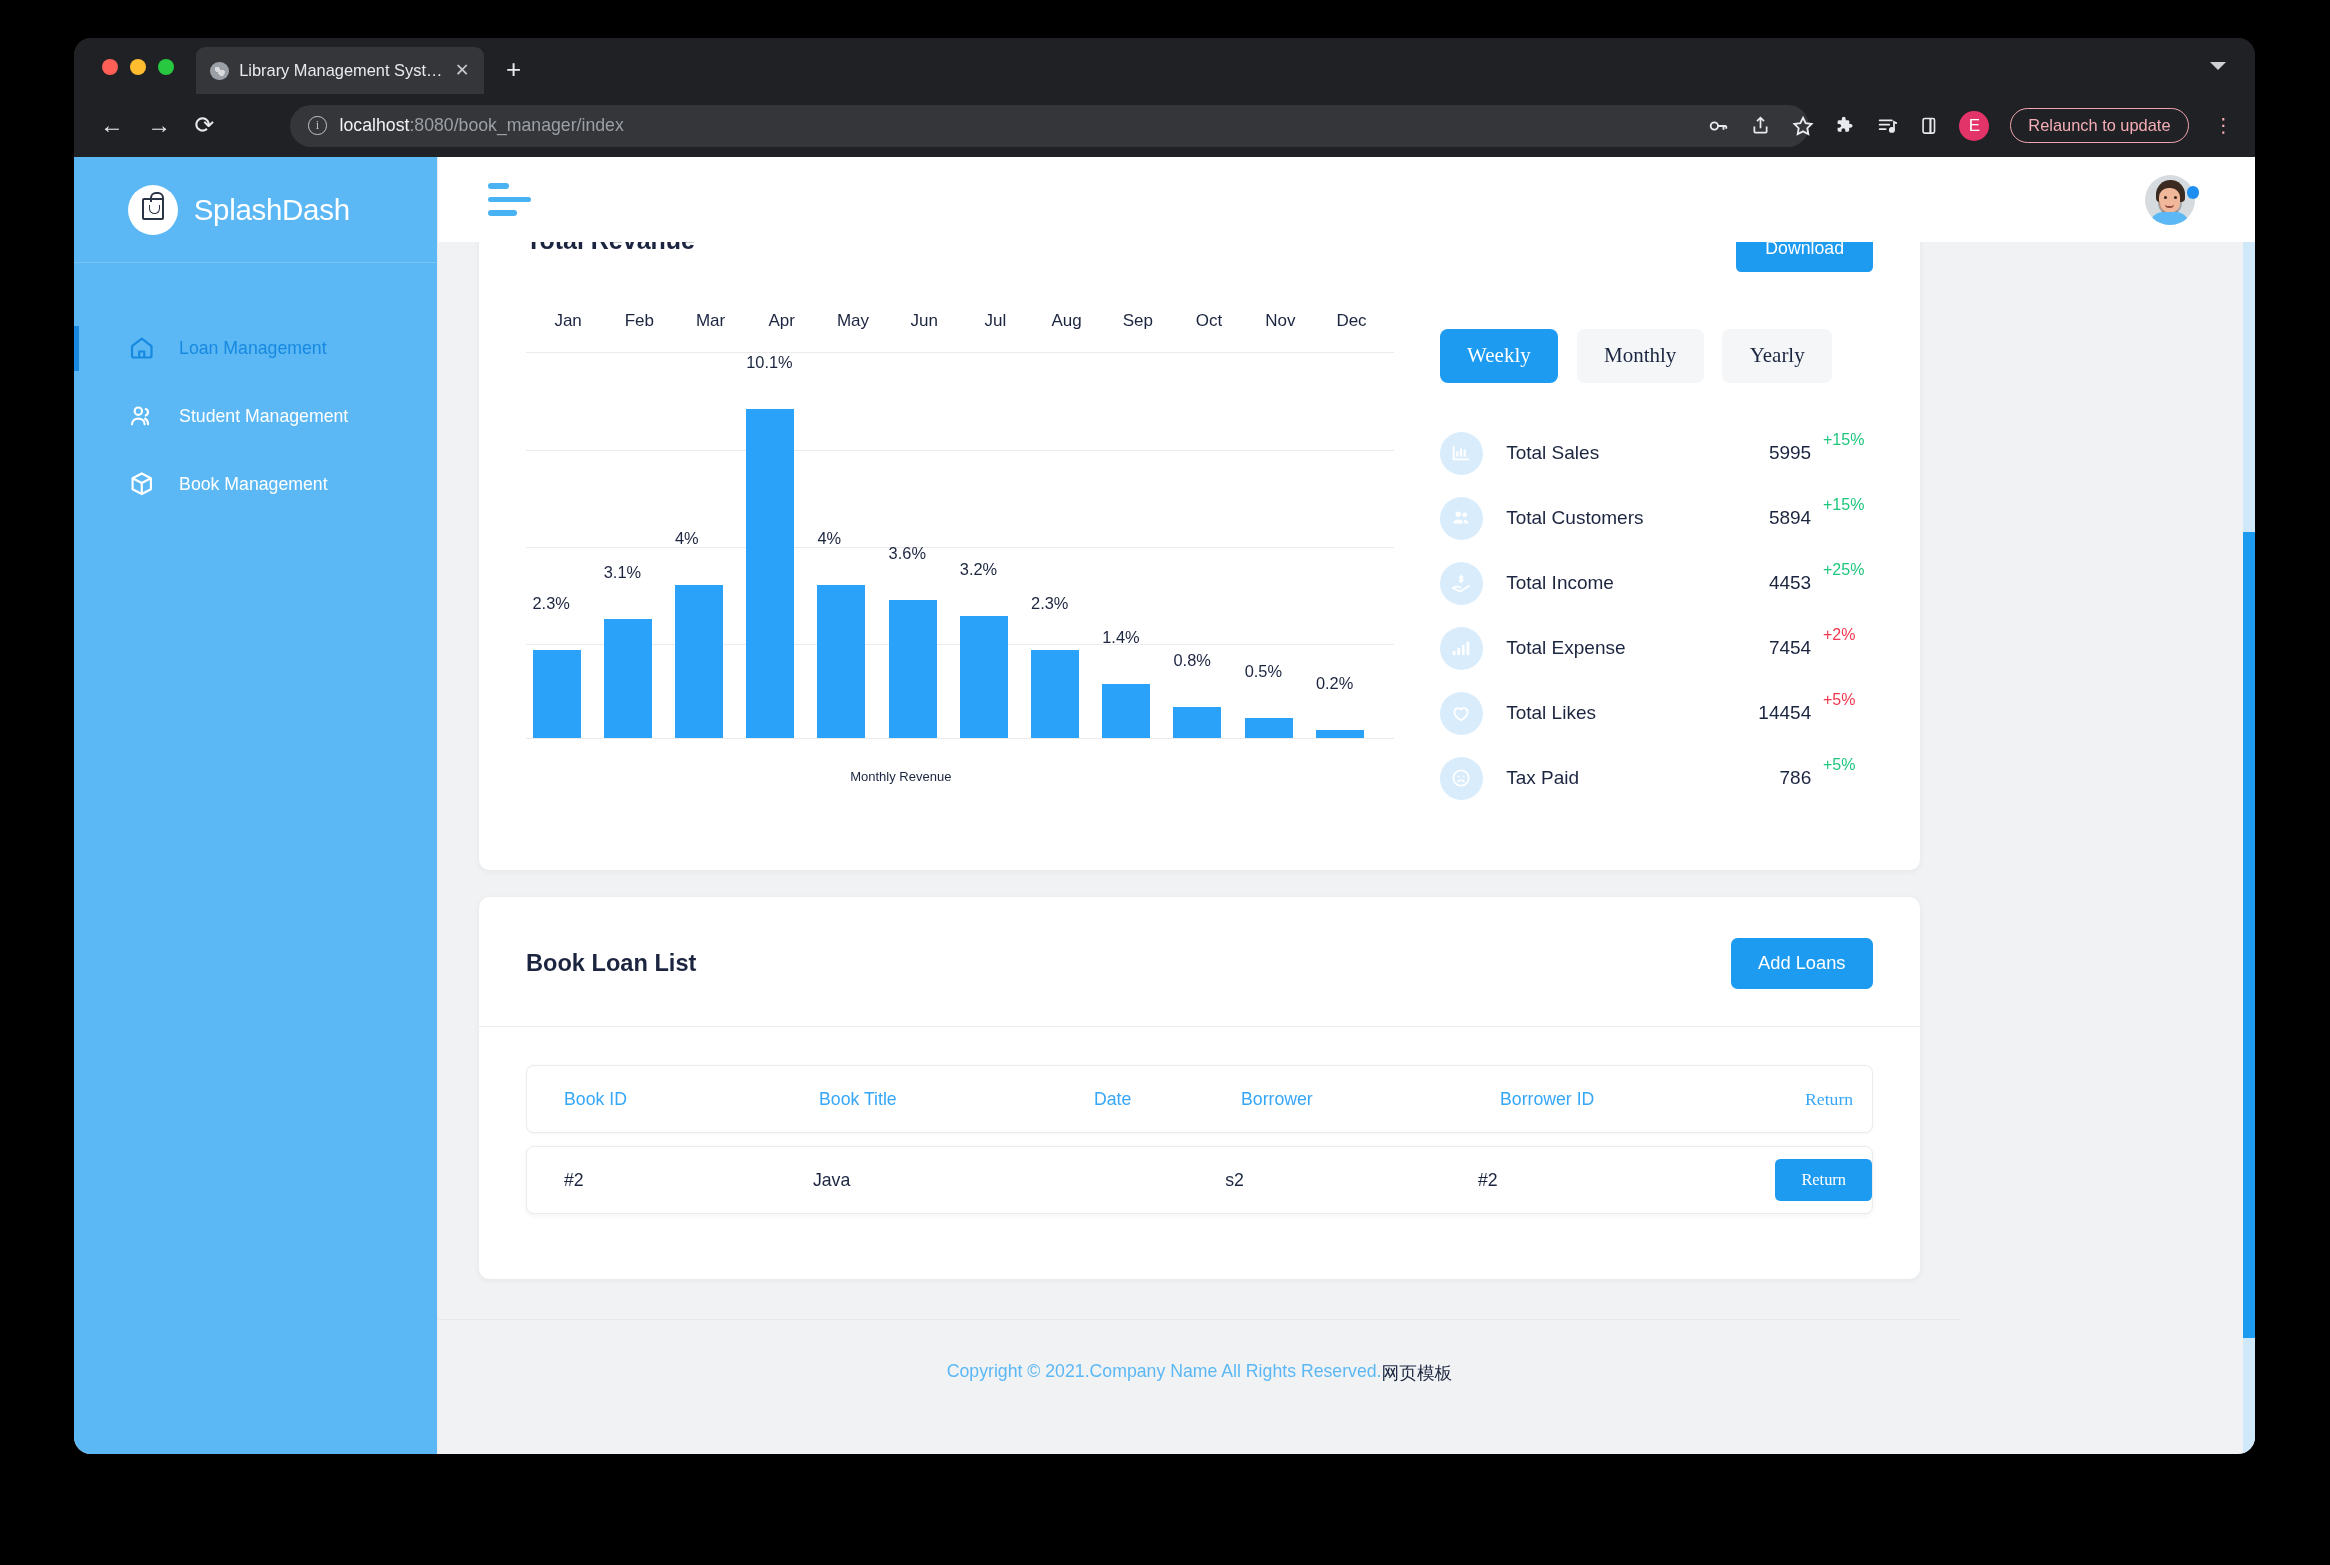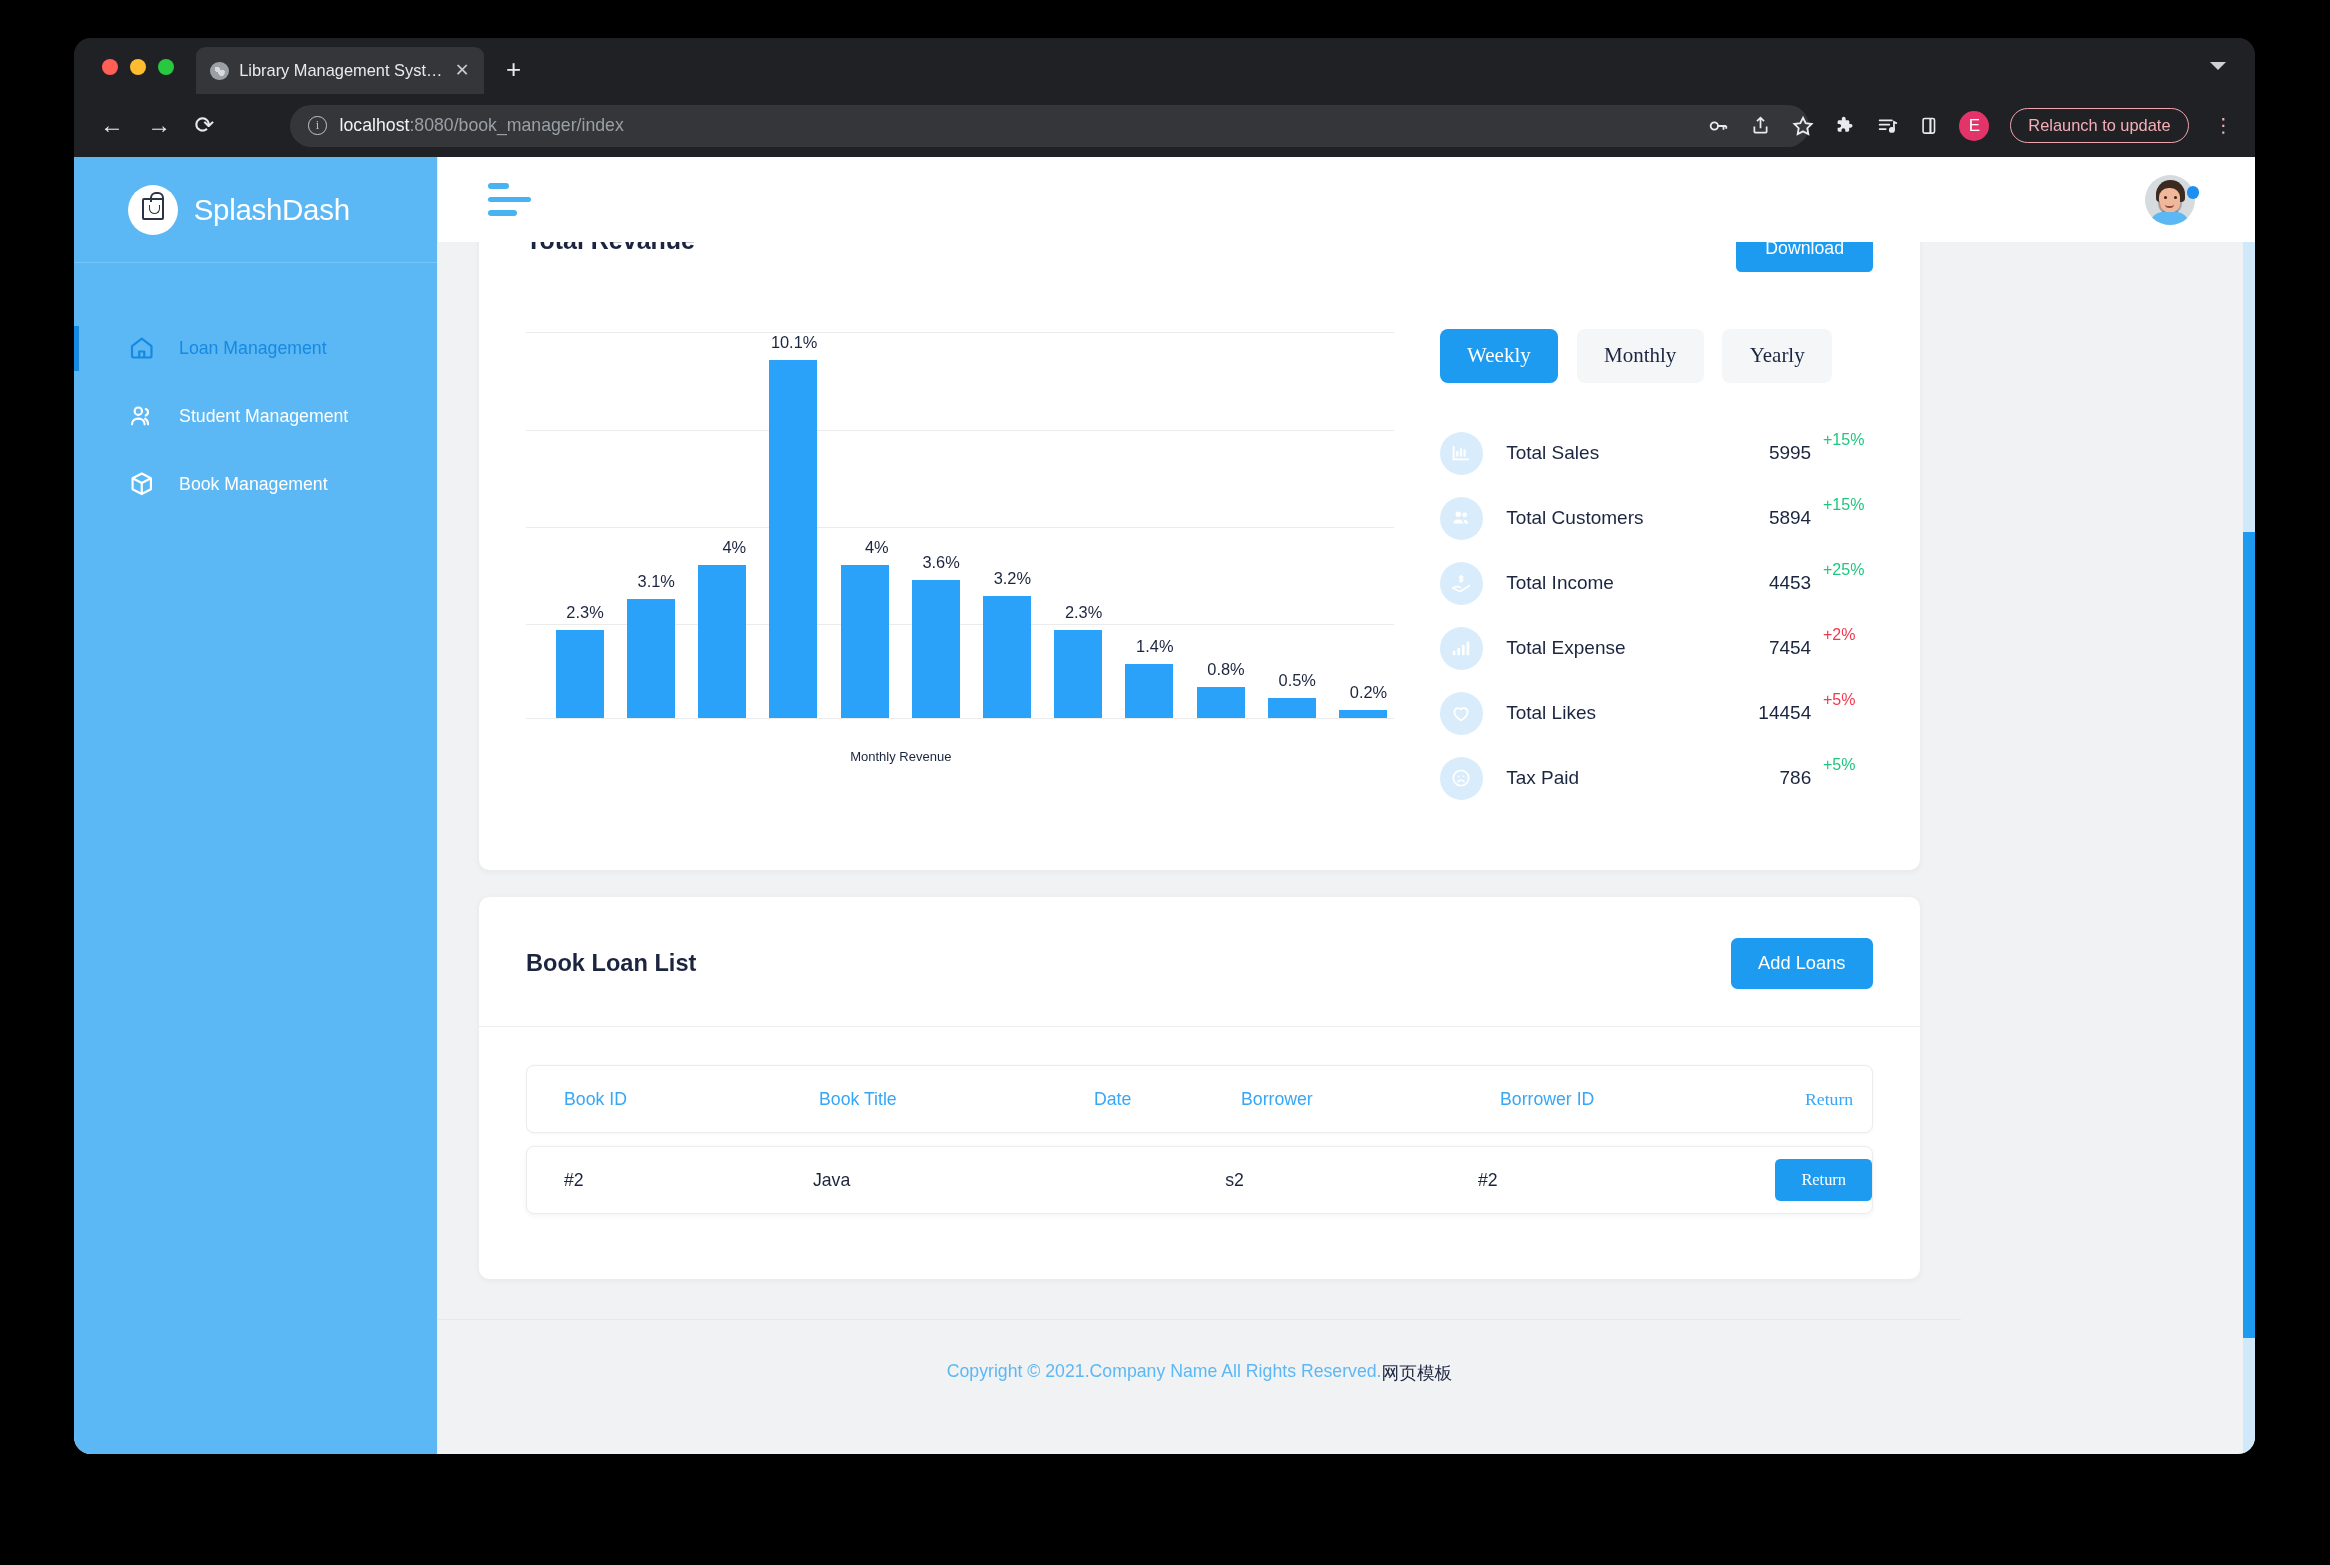--- a/index.html
+++ b/index.html
@@ -248,21 +248,21 @@
     position: relative; height: 386px; margin-top: 21px;
     border-top: 1.3px solid #ebebeb;
   }
   .gridline { position: absolute; left: 0; right: 0; height: 1.3px; background: #ebebeb; }
   .bars {
     position: absolute; left: 0; right: 0; bottom: 0; top: 0;
     display: flex; align-items: flex-end; padding: 0 6.5px;
   }
   .bar-col {
     flex: 1; display: flex; flex-direction: column;
-    align-items: flex-end; justify-content: flex-end; height: 100%;
+    align-items: flex-start; justify-content: flex-end; height: 100%; gap: 29px;
   }
   .bar-val { font-size: 16.4px; color: #1c2540; margin-bottom: 7.9px; }
   .bar { width: 48px; background: #2aa2f9; }
   .axis-title {
     text-align: center; font-size: 13px; color: #1c2540;
     margin-top: 31px; padding-right: 118px;
   }
 
   
   .stats { width: 576px; padding-left: 46px; }
@@ -484,20 +484,34 @@
 
       <section class="card card-revenue">
         <div class="rev-head">
           <h2 class="rev-title">Total Revanue</h2>
           <button class="btn-download">Download</button>
         </div>
 
         <div class="rev-body">
 
           <div class="chart-area">
+            <div class="month-row">
+              <div>Jan</div>
+              <div>Feb</div>
+              <div>Mar</div>
+              <div>Apr</div>
+              <div>May</div>
+              <div>Jun</div>
+              <div>Jul</div>
+              <div>Aug</div>
+              <div>Sep</div>
+              <div>Oct</div>
+              <div>Nov</div>
+              <div>Dec</div>
+            </div>
 
             <div class="plot">
               <div class="gridline" style="top:97px"></div>
               <div class="gridline" style="top:194px"></div>
               <div class="gridline" style="top:291px"></div>
               <div class="gridline" style="top:385px"></div>
 
               <div class="bars">
                 <div class="bar-col">
                   <span class="bar-val">2.3%</span>

